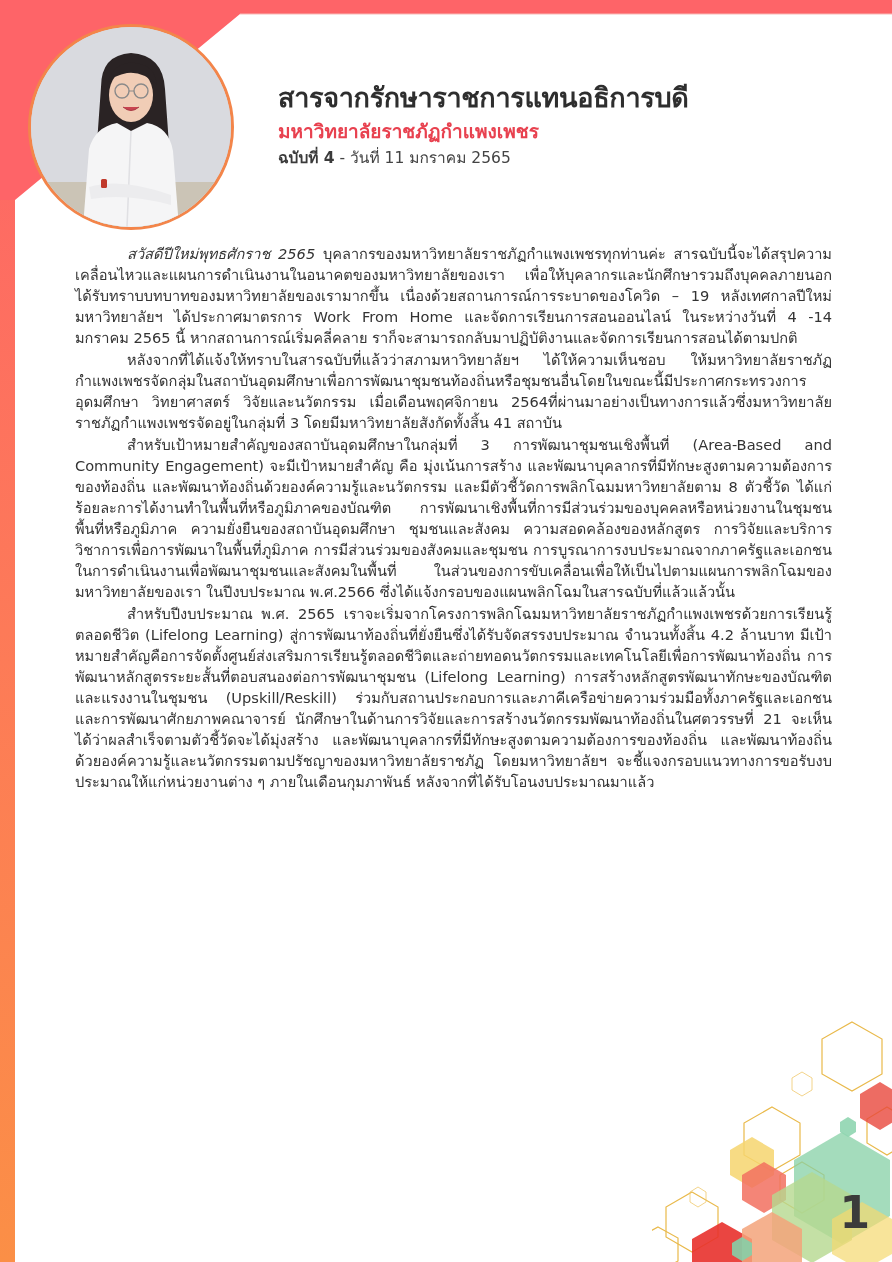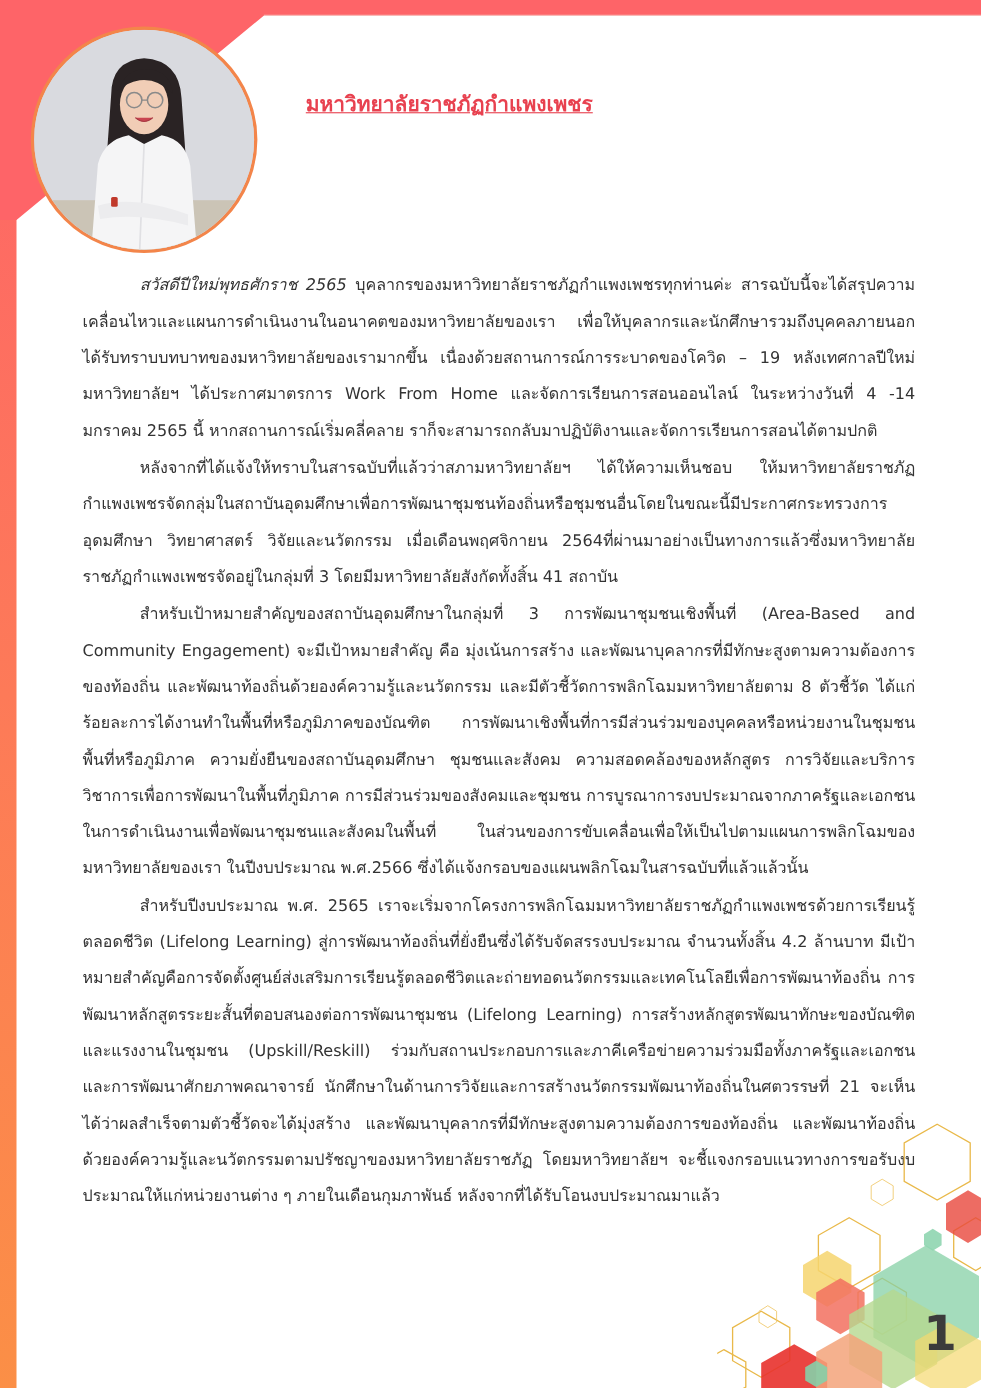--- a/index.html
+++ b/index.html
@@ -11,27 +11,27 @@
 
   .photo-wrap {
     position: absolute; left: 28px; top: 24px; width: 206px; height: 206px;
     border-radius: 50%; border: 3px solid #f3854a; overflow: hidden;
     background: linear-gradient(180deg, #dcdde3 0%, #d4d5db 70%, #c9c3b8 85%, #d8d2c6 100%);
   }
   .photo-wrap svg { width: 100%; height: 100%; display: block; }
 
   .header-block { position: absolute; left: 278px; top: 80px; width: 580px; }
   .title { font-family: "DejaVu Sans", sans-serif; font-weight: bold; font-size: 27px; color: #2e2e2e; line-height: 36px; letter-spacing: -0.3px; }
-  .subtitle { font-family: "DejaVu Sans", sans-serif; font-weight: bold; font-size: 19px; color: #e8414f; line-height: 28px; margin-top: 1px; text-decoration: underline; }
+  .subtitle { font-family: "DejaVu Sans", sans-serif; font-weight: bold; font-size: 19px; color: #e8414f; line-height: 28px; margin-top: 1px; }
   .issue-line { font-size: 15.5px; color: #444; line-height: 24px; margin-top: 1px; }
   .issue-line .issue-no { font-weight: bold; color: #3a3a3a; }
 
   .body-text {
     position: absolute; left: 75px; top: 243px; width: 757px;
-    font-family: "DejaVu Sans", sans-serif; font-size: 14.6px; line-height: 33px;
+    font-family: "DejaVu Sans", sans-serif; font-size: 14.6px; line-height: 21px;
     color: #333; text-align: justify;
   }
   .para { text-indent: 52px; }
   .para + .para { margin-top: 1px; }
   .para .greet { font-style: italic; }
 
   .deco { position: absolute; right: 0; bottom: 0; width: 240px; height: 250px; }
   .page-number {
     position: absolute; right: 22px; bottom: 24px;
     font-family: "DejaVu Sans", sans-serif; font-weight: bold; font-size: 44px; color: #3b3b3b;
@@ -76,21 +76,25 @@
 
     <path d="M52,200 L58,122 Q64,100 86,96 L100,104 L116,96 Q138,100 142,124 L148,200 Z" fill="#f5f5f6"></path>
     <path d="M100,104 L96,200" stroke="#e0e0e3" stroke-width="1.5"></path>
 
     <path d="M58,160 Q90,150 140,168 L140,178 Q96,166 60,172 Z" fill="#ececee"></path>
     <rect x="70" y="152" width="6" height="9" rx="1.5" fill="#c0392b"></rect>
   </svg>
 </div>
 
 <div class="header-block">
+  <h1 class="title">สารจากรักษาราชการแทนอธิการบดี</h1>
   <h2 class="subtitle">มหาวิทยาลัยราชภัฏกำแพงเพชร</h2>
+  <div class="issue-line">
+    <span class="issue-no">ฉบับที่ 4</span><span> - </span><span>วันที่ 11 มกราคม 2565</span>
+  </div>
 </div>
 
 <div class="body-text">
   <p class="para"><span class="greet">สวัสดีปีใหม่พุทธศักราช 2565</span><span> บุคลากรของมหาวิทยาลัยราชภัฏกำแพงเพชรทุกท่านค่ะ สารฉบับนี้จะได้สรุปความเคลื่อนไหวและแผนการดำเนินงานในอนาคตของมหาวิทยาลัยของเรา เพื่อให้บุคลากรและนักศึกษารวมถึงบุคคลภายนอกได้รับทราบบทบาทของมหาวิทยาลัยของเรามากขึ้น เนื่องด้วยสถานการณ์การระบาดของโควิด – 19 หลังเทศกาลปีใหม่ มหาวิทยาลัยฯ ได้ประกาศมาตรการ Work From Home และจัดการเรียนการสอนออนไลน์ ในระหว่างวันที่ 4 -14 มกราคม 2565 นี้ หากสถานการณ์เริ่มคลี่คลาย ราก็จะสามารถกลับมาปฏิบัติงานและจัดการเรียนการสอนได้ตามปกติ</span></p>
   <p class="para">หลังจากที่ได้แจ้งให้ทราบในสารฉบับที่แล้วว่าสภามหาวิทยาลัยฯ ได้ให้ความเห็นชอบ ให้มหาวิทยาลัยราชภัฏกำแพงเพชรจัดกลุ่มในสถาบันอุดมศึกษาเพื่อการพัฒนาชุมชนท้องถิ่นหรือชุมชนอื่นโดยในขณะนี้มีประกาศกระทรวงการอุดมศึกษา วิทยาศาสตร์ วิจัยและนวัตกรรม เมื่อเดือนพฤศจิกายน 2564ที่ผ่านมาอย่างเป็นทางการแล้วซึ่งมหาวิทยาลัยราชภัฏกำแพงเพชรจัดอยู่ในกลุ่มที่ 3 โดยมีมหาวิทยาลัยสังกัดทั้งสิ้น 41 สถาบัน</p>
   <p class="para">สำหรับเป้าหมายสำคัญของสถาบันอุดมศึกษาในกลุ่มที่ 3 การพัฒนาชุมชนเชิงพื้นที่ (Area-Based and Community Engagement) จะมีเป้าหมายสำคัญ คือ มุ่งเน้นการสร้าง และพัฒนาบุคลากรที่มีทักษะสูงตามความต้องการของท้องถิ่น และพัฒนาท้องถิ่นด้วยองค์ความรู้และนวัตกรรม และมีตัวชี้วัดการพลิกโฉมมหาวิทยาลัยตาม 8 ตัวชี้วัด ได้แก่ ร้อยละการได้งานทำในพื้นที่หรือภูมิภาคของบัณฑิต  การพัฒนาเชิงพื้นที่การมีส่วนร่วมของบุคคลหรือหน่วยงานในชุมชน พื้นที่หรือภูมิภาค ความยั่งยืนของสถาบันอุดมศึกษา ชุมชนและสังคม ความสอดคล้องของหลักสูตร การวิจัยและบริการวิชาการเพื่อการพัฒนาในพื้นที่ภูมิภาค การมีส่วนร่วมของสังคมและชุมชน การบูรณาการงบประมาณจากภาครัฐและเอกชนในการดำเนินงานเพื่อพัฒนาชุมชนและสังคมในพื้นที่  ในส่วนของการขับเคลื่อนเพื่อให้เป็นไปตามแผนการพลิกโฉมของมหาวิทยาลัยของเรา ในปีงบประมาณ พ.ศ.2566 ซึ่งได้แจ้งกรอบของแผนพลิกโฉมในสารฉบับที่แล้วแล้วนั้น</p>
   <p class="para">สำหรับปีงบประมาณ พ.ศ. 2565 เราจะเริ่มจากโครงการพลิกโฉมมหาวิทยาลัยราชภัฏกำแพงเพชรด้วยการเรียนรู้ตลอดชีวิต (Lifelong Learning) สู่การพัฒนาท้องถิ่นที่ยั่งยืนซึ่งได้รับจัดสรรงบประมาณ จำนวนทั้งสิ้น 4.2 ล้านบาท มีเป้าหมายสำคัญคือการจัดตั้งศูนย์ส่งเสริมการเรียนรู้ตลอดชีวิตและถ่ายทอดนวัตกรรมและเทคโนโลยีเพื่อการพัฒนาท้องถิ่น การพัฒนาหลักสูตรระยะสั้นที่ตอบสนองต่อการพัฒนาชุมชน (Lifelong Learning) การสร้างหลักสูตรพัฒนาทักษะของบัณฑิตและแรงงานในชุมชน (Upskill/Reskill) ร่วมกับสถานประกอบการและภาคีเครือข่ายความร่วมมือทั้งภาครัฐและเอกชน และการพัฒนาศักยภาพคณาจารย์ นักศึกษาในด้านการวิจัยและการสร้างนวัตกรรมพัฒนาท้องถิ่นในศตวรรษที่ 21 จะเห็นได้ว่าผลสำเร็จตามตัวชี้วัดจะได้มุ่งสร้าง และพัฒนาบุคลากรที่มีทักษะสูงตามความต้องการของท้องถิ่น และพัฒนาท้องถิ่นด้วยองค์ความรู้และนวัตกรรมตามปรัชญาของมหาวิทยาลัยราชภัฏ โดยมหาวิทยาลัยฯ จะชี้แจงกรอบแนวทางการขอรับงบประมาณให้แก่หน่วยงานต่าง ๆ ภายในเดือนกุมภาพันธ์ หลังจากที่ได้รับโอนงบประมาณมาแล้ว</p>
 </div>
 
 <svg class="deco" viewBox="0 0 240 250">

